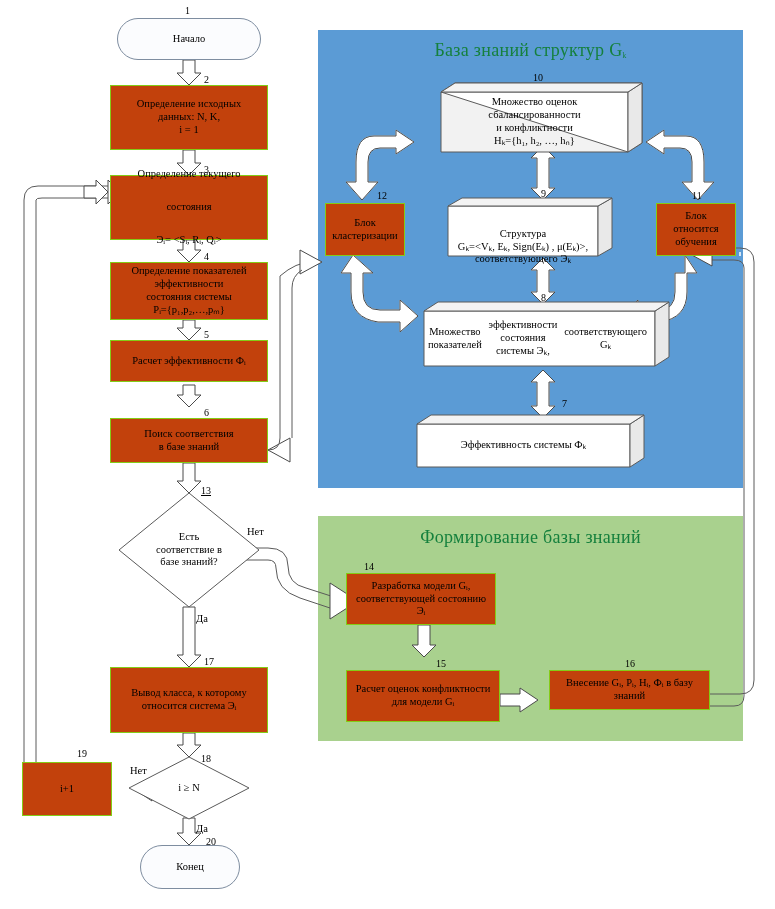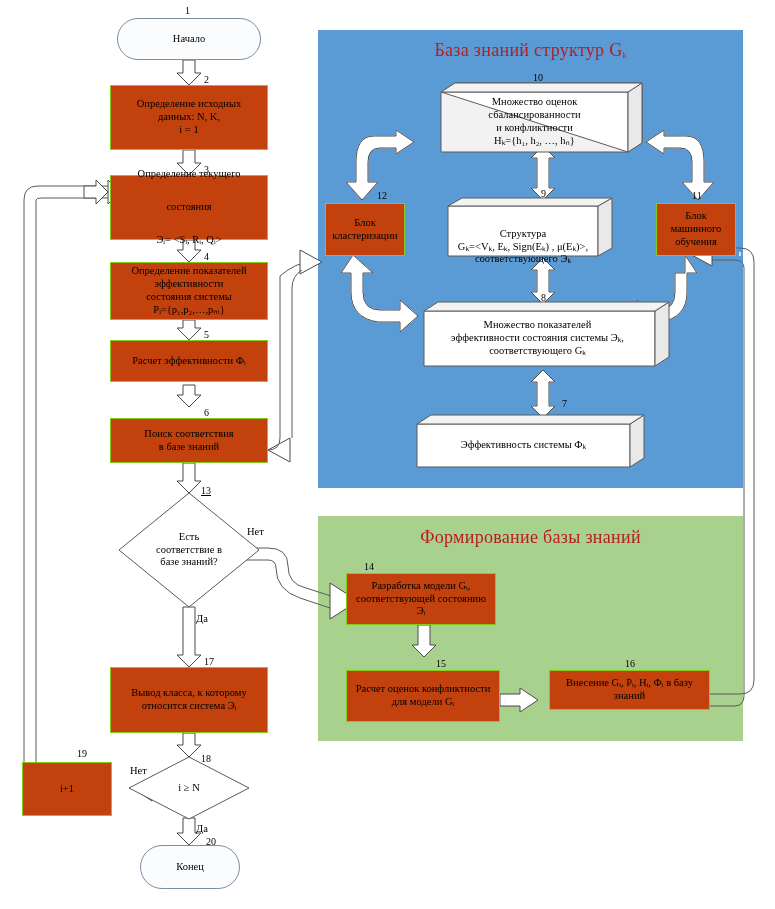--- a/index.html
+++ b/index.html
@@ -1,21 +1,21 @@
 <!DOCTYPE html>
 <html><head>
 <meta charset="utf-8">
 <style>
   html,body{margin:0;padding:0;background:#ffffff;}
   body{width:775px;height:909px;font-family:"Liberation Serif",serif;color:#000;}
   #root{position:relative;width:775px;height:909px;overflow:hidden;}
 
   .panel{position:absolute;}
   .panel-title{position:absolute;width:100%;text-align:center;font-family:"Liberation Serif",serif;
-               font-size:18px;color:#b91c1c;letter-spacing:.3px;}
+               font-size:18px;color:#15803d;letter-spacing:.3px;}
 
   .node{position:absolute;box-sizing:border-box;background:#c2410c;border:1px solid #84cc16;
         display:flex;align-items:center;justify-content:center;text-align:center;
         font-size:10.5px;line-height:1.22;padding:2px 4px;}
   .node.term{border-radius:22px;background:#fbfcfe;border:1px solid #7e8da0;}
   .node.proc3d{border:1px solid #5a5a5a;background:#fff;}
   .node.diamond{border:none;background:transparent;}
 
   .numlabel{position:absolute;font-size:10px;font-family:"Liberation Serif",serif;color:#000;}
 
@@ -220,41 +220,41 @@
   </div>
   <div class="numlabel" style="left:533px;top:72px;">10</div>
 
   <div class="node proc3d" style="left:448px;top:206px;width:150px;height:50px;border:none;background:transparent;flex-direction:column;margin-top:16px;">
     <span>Структура</span>
     <span>Gₖ=&lt;Vₖ, Eₖ, Sign(Eₖ) , μ(Eₖ)&gt;,</span>
     <span>соответствующего Эₖ</span>
   </div>
   <div class="numlabel" style="left:541px;top:188px;">9</div>
 
-  <div class="node proc3d" style="left:424px;top:311px;width:227px;height:55px;border:none;background:transparent;flex-direction:column;">
+  <div class="node proc3d" style="left:424px;top:311px;width:227px;height:55px;border:none;background:transparent;flex-direction:row;">
     <span>Множество показателей</span>
     <span>эффективности состояния системы Эₖ,</span>
     <span>соответствующего Gₖ</span>
   </div>
   <div class="numlabel" style="left:541px;top:292px;">8</div>
 
   <div class="node proc3d" style="left:417px;top:424px;width:213px;height:43px;border:none;background:transparent;">
     <span>Эффективность системы Фₖ</span>
   </div>
   <div class="numlabel" style="left:562px;top:398px;">7</div>
 
   <div class="node" style="left:325px;top:203px;width:80px;height:53px;flex-direction:column;">
     <span>Блок</span>
     <span>кластеризации</span>
   </div>
   <div class="numlabel" style="left:377px;top:190px;">12</div>
 
   <div class="node" style="left:656px;top:203px;width:80px;height:53px;flex-direction:column;">
     <span>Блок</span>
-    <span>машинного</span>
+    <span>относится</span>
     <span>обучения</span>
   </div>
   <div class="numlabel" style="left:692px;top:190px;">11</div>
 
   <div class="node" style="left:346px;top:573px;width:150px;height:52px;flex-direction:column;">
     <span>Разработка модели Gᵢ,</span>
     <span>соответствующей состоянию Эᵢ</span>
   </div>
   <div class="numlabel" style="left:364px;top:561px;">14</div>
 

